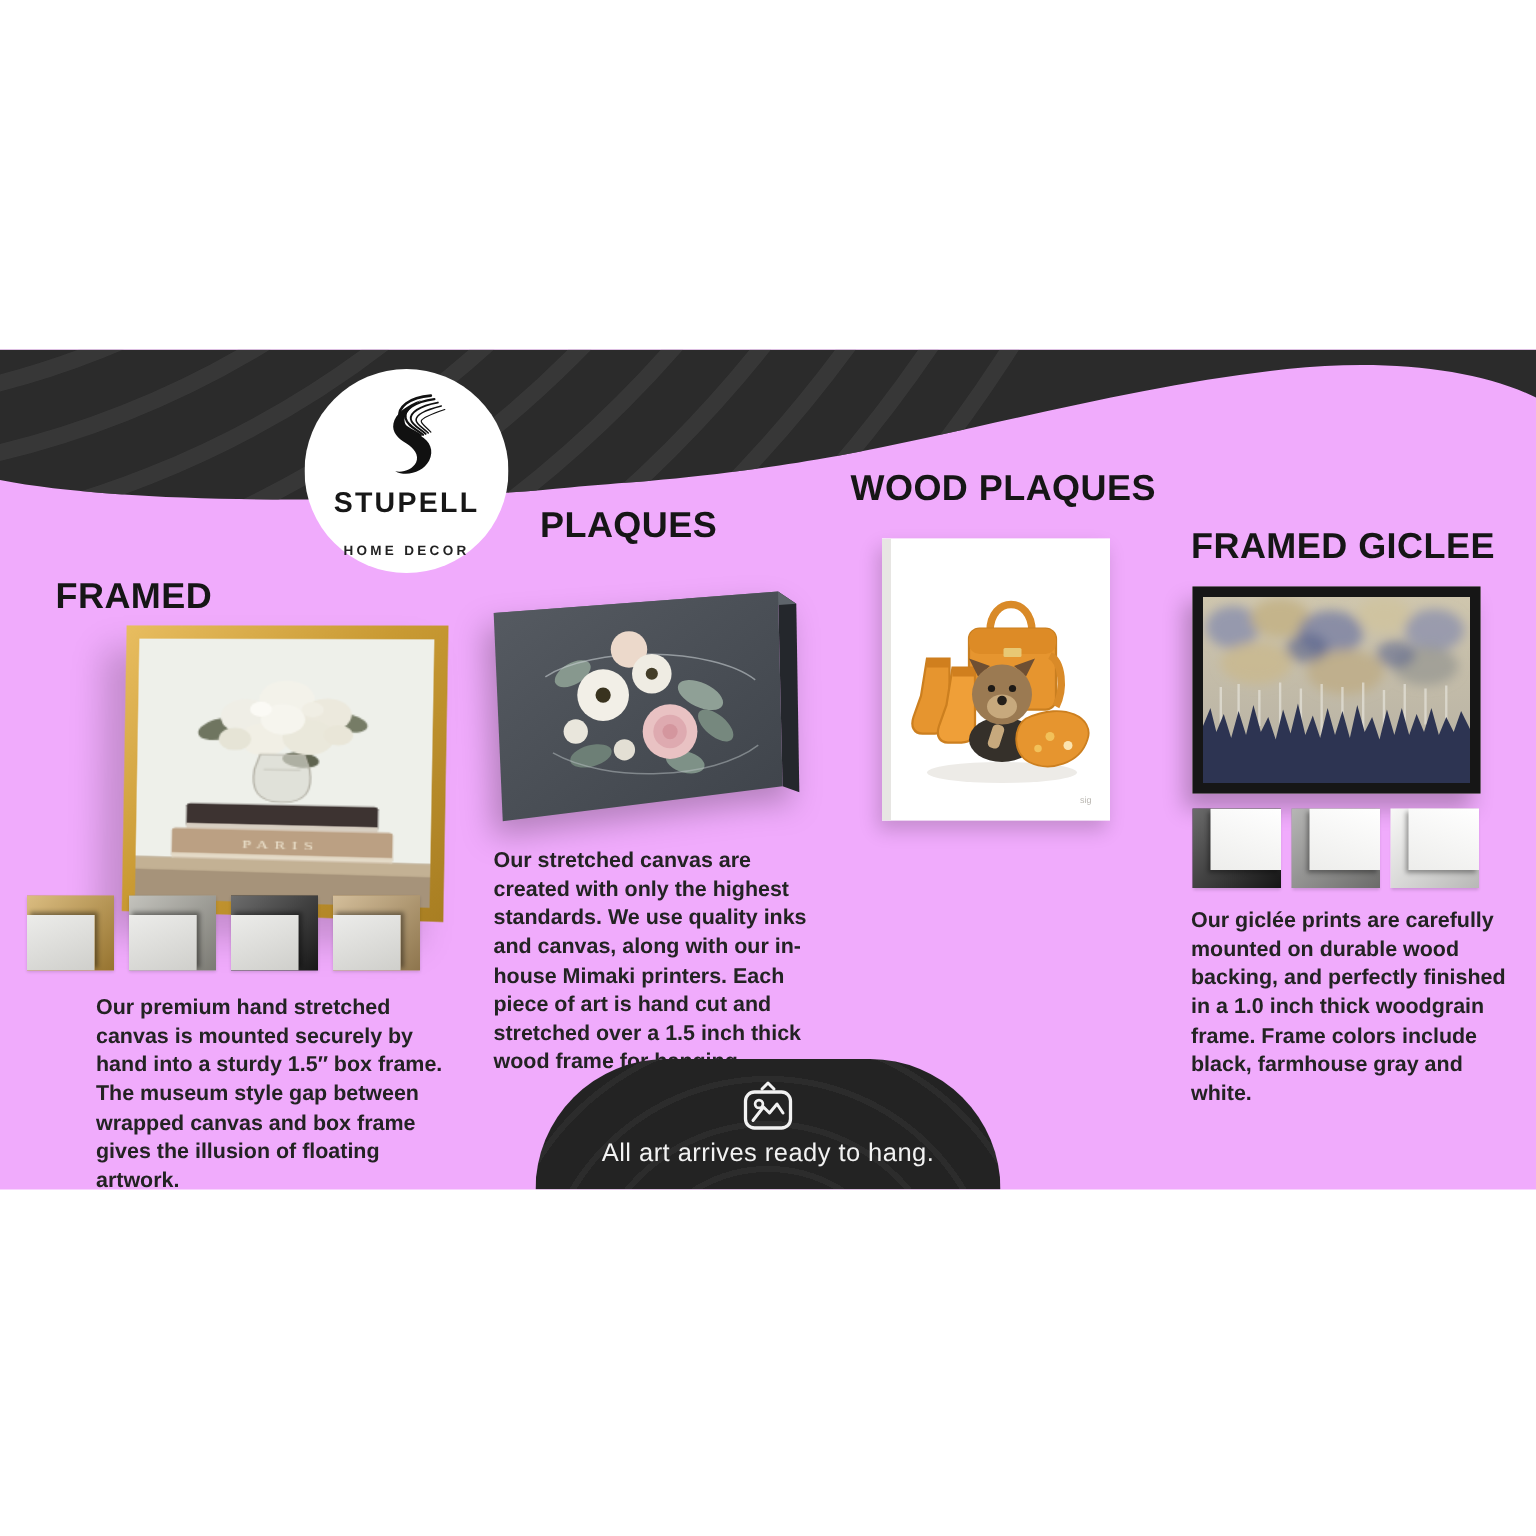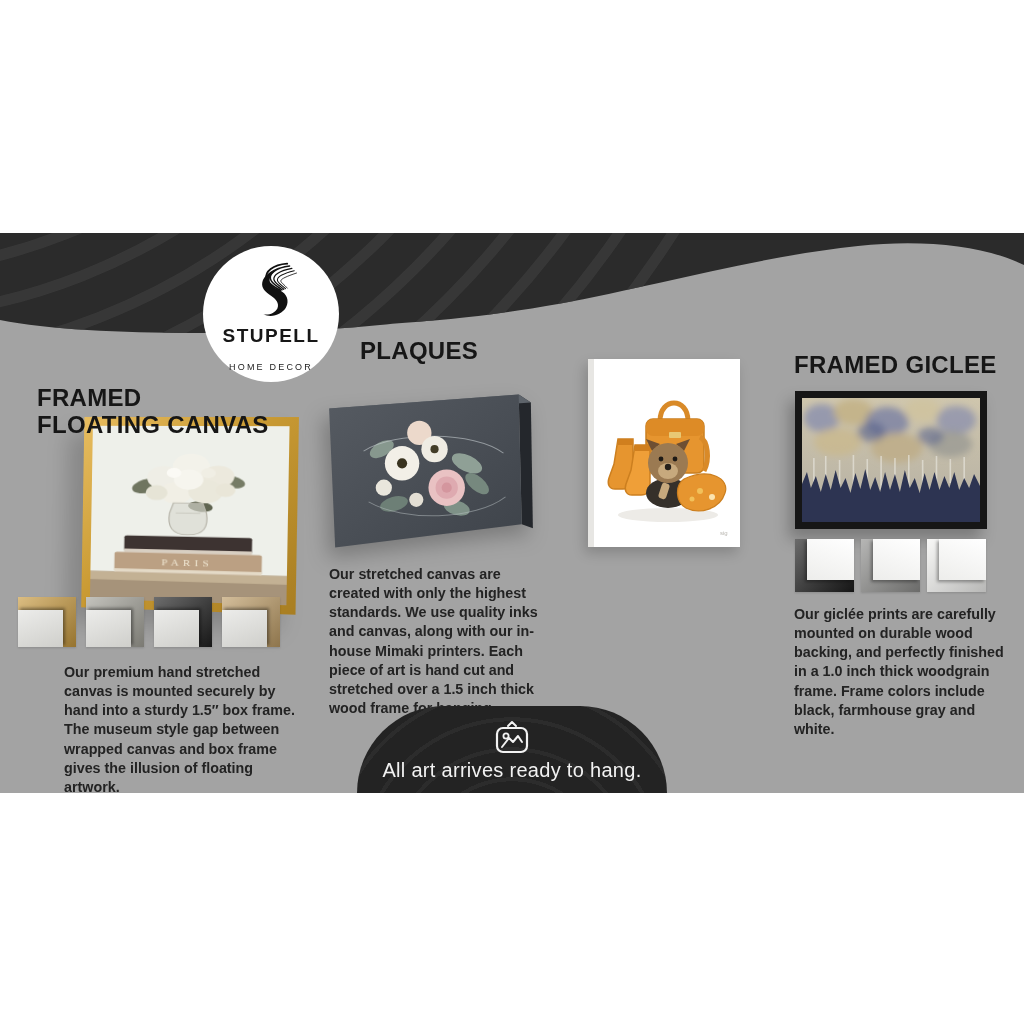--- a/index.html
+++ b/index.html
@@ -1,27 +1,27 @@
 <!DOCTYPE html>
 <html><head>
 <meta charset="utf-8">
 <style>
   html,body{margin:0;padding:0;}
   body{
     width:1024px;height:1024px;background:#ffffff;position:relative;overflow:hidden;
     font-family:"Liberation Sans", sans-serif;color:#1d1d1d;
   }
-  .poster{position:absolute;left:0;top:233px;width:1024px;height:692px;background:#a3a3a3;overflow:hidden;}
+  .poster{position:absolute;left:0;top:233px;width:1024px;height:692px;background:#f0abfc;overflow:hidden;}
   .wave{position:absolute;left:0;top:0;width:1024px;height:140px;}
   
   .logo{position:absolute;left:203px;top:13px;width:136px;height:136px;border-radius:50%;background:#fff;
         display:flex;flex-direction:column;align-items:center;justify-content:center;z-index:5;}
   .logo .mark{width:58px;height:64px;margin-top:2px;}
   .brand-name{font-size:19px;font-weight:bold;letter-spacing:1.5px;color:#171717;margin-top:2px;}
-  .brand-tag{font-size:9px;letter-spacing:2.2px;color:#222;margin-top:15px;font-weight:normal;}
+  .brand-tag{font-size:9px;letter-spacing:2.2px;color:#222;margin-top:15px;font-weight:bold;}
   
   .h{position:absolute;font-weight:bold;color:#161616;font-size:24px;line-height:1.12;letter-spacing:0.3px;z-index:4;}
   .h span{display:block;}
   .copy{position:absolute;font-size:14.3px;line-height:1.34;color:#232323;z-index:4;font-weight:bold;}
   
   .art-float{position:absolute;left:80px;top:184px;width:198px;height:176px;z-index:3;
     transform:perspective(700px) rotateY(-7deg) rotate(1deg);
     background:linear-gradient(135deg,#e8bd60 0%,#c99a33 45%,#a87e22 100%);
     padding:9px;box-shadow:-16px 16px 22px rgba(0,0,0,0.18);}
   .art-float .inner{width:100%;height:100%;background:#f3f2ed;box-shadow:inset 0 0 6px rgba(0,0,0,0.35);overflow:hidden;}
@@ -43,21 +43,21 @@
   .art-plaque svg{width:100%;height:100%;display:block;}
   
   .art-giclee{position:absolute;left:795px;top:158px;width:192px;height:138px;z-index:3;
     border:7px solid #161616;box-sizing:border-box;background:#b9b4a8;box-shadow:-6px 10px 14px rgba(0,0,0,0.25);}
   .art-giclee svg{width:100%;height:100%;display:block;}
   
   .dome{position:absolute;left:357px;top:473px;width:310px;height:87px;z-index:4;
     border-radius:155px 155px 0 0;background:#232323;
     background-image:repeating-radial-gradient(circle at 50% 190%,rgba(255,255,255,0.045) 0 4px,transparent 4px 30px);
     display:flex;flex-direction:column;align-items:center;justify-content:flex-start;padding-top:14px;box-sizing:border-box;}
-  .dome .msg{color:#f2f2f2;font-size:20px;margin-top:1px;letter-spacing:0.3px;}
+  .dome .msg{color:#f2f2f2;font-size:17px;margin-top:1px;letter-spacing:0.3px;}
   .spacer-top{position:absolute;left:0;top:0;width:1024px;height:233px;background:#fff;}
   .spacer-bot{position:absolute;left:0;top:793px;width:1024px;height:231px;background:#fff;}
 </style>
 </head>
 <body>
 
 <div class="spacer-top"></div>
 
 <div class="poster">
 
@@ -92,21 +92,20 @@
         <path d="M94,24 C76,30 68,34 67,37 C66,40 73,44 78,50" stroke-width="1.4"></path>
       </g>
       <path d="M66,54 C77,60 82,71 76,83 C69,96 50,102 37,95 C46,97 57,93 61,85 C65,76 58,68 50,63 C40,57 33,50 35,40 C37,29 50,19 67,13 C53,21 46,31 48,39 C50,47 58,50 66,54 Z" fill="#111"></path>
     </svg>
     <div class="brand-name">STUPELL</div>
     <div class="brand-tag">HOME DECOR</div>
   </div>
 
   <div class="h" style="left:37px;top:128px;width:270px;margin-top:24px;">
     <span>FRAMED</span>
-    <span>FLOATING CANVAS</span>
   </div>
 
   <div class="art-float">
     <div class="inner">
       <svg viewBox="0 0 160 210" preserveAspectRatio="none">
         <rect x="0" y="0" width="160" height="210" fill="#eef0ea"></rect>
         <rect x="0" y="176" width="160" height="34" fill="#a6937a"></rect>
         <rect x="0" y="176" width="160" height="10" fill="#c3b194"></rect>
 
         <ellipse cx="46" cy="72" rx="13" ry="8" fill="#6f7560" transform="rotate(-25 46 72)"></ellipse>
@@ -188,20 +187,23 @@
         <circle cx="122" cy="96" r="18" fill="#e9c2c3"></circle>
           <circle cx="122" cy="96" r="11" fill="#deaab0"></circle>
           <circle cx="122" cy="96" r="5" fill="#d4969e"></circle>
         <circle cx="92" cy="108" r="7" fill="#e3dfd4"></circle>
       </g>
     </svg>
   </div>
 
   <div class="copy" style="left:329px;top:332px;width:218px;">Our stretched canvas are created with only the highest standards. We use quality inks and canvas, along with our in-house Mimaki printers. Each piece of art is hand cut and stretched over a 1.5 inch thick wood frame for hanging.</div>
 
+  <div class="h" style="left:567px;top:80px;width:260px;">
+    <span>WOOD PLAQUES</span>
+  </div>
 
   <div class="art-plaque">
     <svg viewBox="0 0 152 188">
       <rect width="152" height="188" fill="#ffffff"></rect>
       <rect width="6" height="188" fill="#e7e6e3"></rect>
       <ellipse cx="80" cy="156" rx="50" ry="7" fill="#edebe7"></ellipse>
 
       <path d="M72,62 C72,38 100,38 100,62" stroke="#d98a28" stroke-width="5" fill="none"></path>
       <rect x="58" y="60" width="58" height="54" rx="7" fill="#e6952f" stroke="#c97f20" stroke-width="1.5"></rect>
       <rect x="58" y="60" width="58" height="17" rx="7" fill="#dd8b26"></rect>

